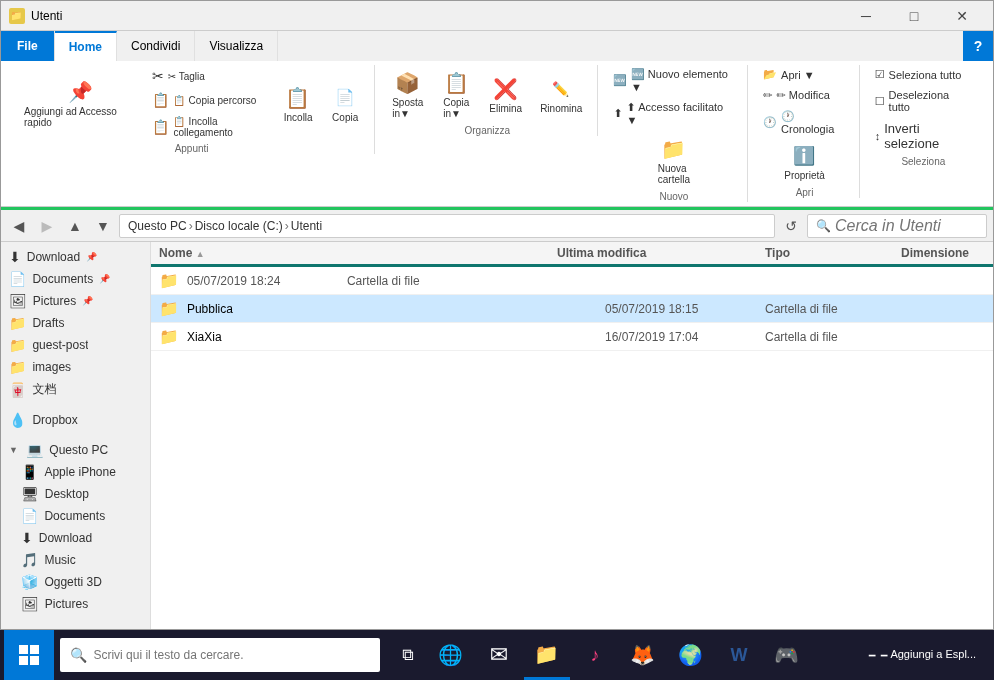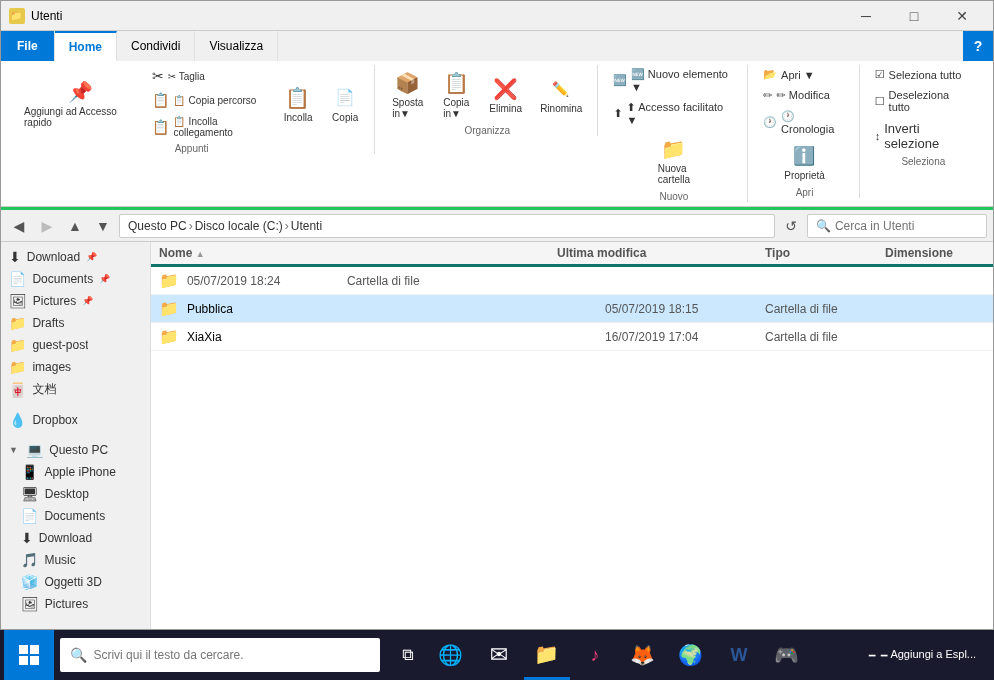--- a/index.html
+++ b/index.html
@@ -35,21 +35,21 @@
     .ribbon-btn-small-icon { font-size: 14px; }
 
     
     .address-bar { height: 32px; background: #f0f0f0; display: flex; align-items: center; padding: 0 6px; gap: 4px; border-bottom: 1px solid #ccc; }
     .nav-btn { width: 24px; height: 24px; display: flex; align-items: center; justify-content: center; cursor: pointer; color: #555; font-size: 14px; border: 1px solid transparent; border-radius: 2px; }
     .nav-btn.disabled { color: #bbb; cursor: default; }
     .address-path { flex: 1; height: 24px; border: 1px solid #ccc; border-radius: 2px; display: flex; align-items: center; padding: 0 8px; background: #fff; font-size: 12px; color: #333; }
     .address-path-part { color: #333; }
     .address-path-sep { color: #777; margin: 0 2px; }
     .address-search { width: 180px; height: 24px; border: 1px solid #ccc; border-radius: 2px; display: flex; align-items: center; padding: 0 8px; background: #fff; gap: 4px; }
-    .address-search input { border: none; outline: none; font-size: 12px; width: 100%; color: #333; background: transparent; }
+    .address-search input { border: none; outline: none; font-size: 16px; width: 100%; color: #333; background: transparent; font-style: italic; }
 
     
     .main-area { display: flex; flex: 1; overflow: hidden; }
 
     
     .sidebar { width: 150px; background: #f0f0f0; overflow-y: auto; border-right: 1px solid #ddd; padding: 4px 0; }
     .sidebar::-webkit-scrollbar { width: 8px; }
     .sidebar::-webkit-scrollbar-track { background: #f0f0f0; }
     .sidebar::-webkit-scrollbar-thumb { background: #c0c0c0; border-radius: 4px; }
 
@@ -58,21 +58,21 @@
     .sidebar-item .label { white-space: nowrap; overflow: hidden; text-overflow: ellipsis; }
     .expand-arrow { font-size: 9px; color: #666; margin-right: 2px; }
     .sidebar-sub { padding-left: 20px; }
 
     
     .file-list { flex: 1; background: #fff; overflow-y: auto; }
     .file-list-header { display: flex; padding: 4px 8px; border-bottom: 3px solid #0f766e; background: #f5f5f5; font-size: 12px; font-weight: 600; color: #555; cursor: pointer; }
     .col-name { flex: 1; }
     .col-date { width: 160px; }
     .col-type { width: 120px; margin-left: 48px; }
-    .col-size { width: 100px; text-align: left; }
+    .col-size { width: 100px; text-align: center; }
 
     .file-row { display: flex; align-items: center; padding: 4px 8px; border-bottom: 1px solid #f0f0f0; cursor: pointer; font-size: 12px; }
     .file-row.selected { background: #cce8ff; }
     .file-row .file-icon { font-size: 16px; margin-right: 8px; }
     .file-row .file-name { flex: 1; }
     .file-row .file-date { width: 160px; color: #555; }
     .file-row .file-type { width: 120px; color: #555; }
     .file-row .file-size { width: 100px; text-align: right; color: #555; }
 
     

